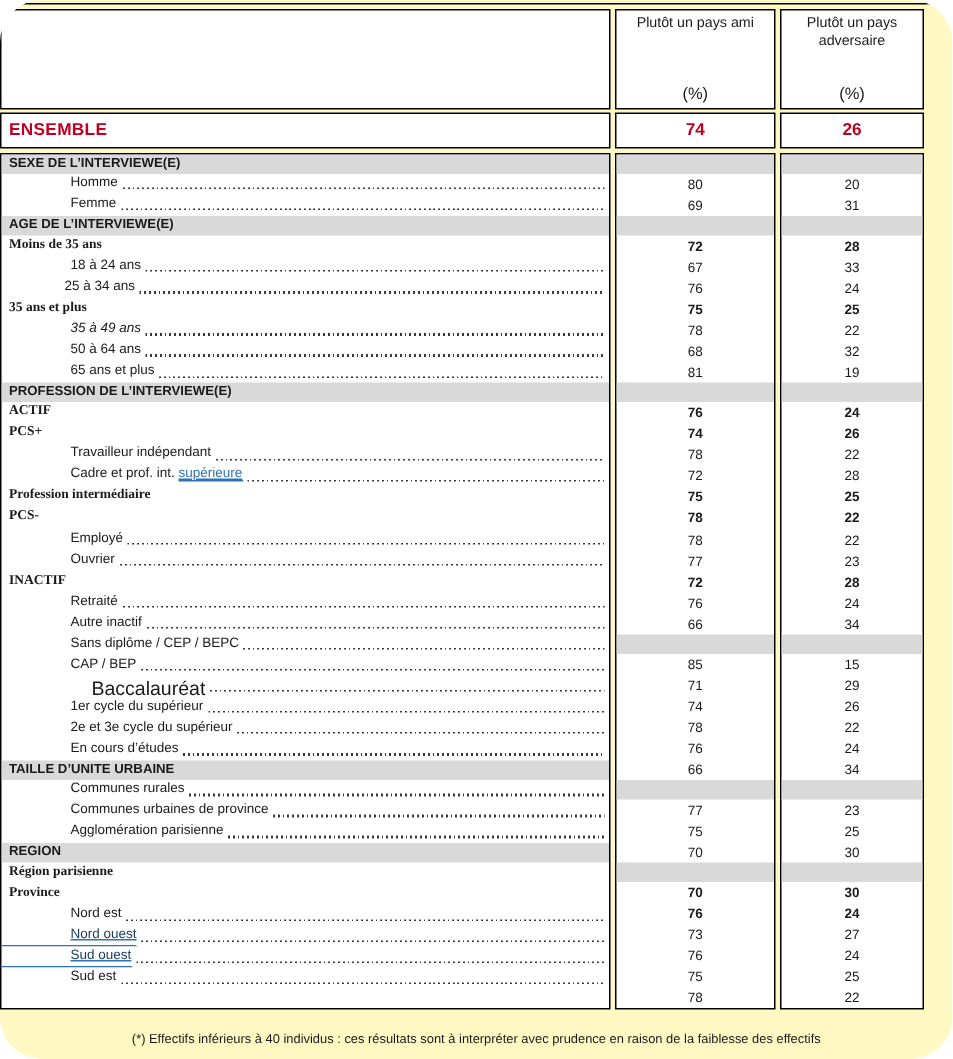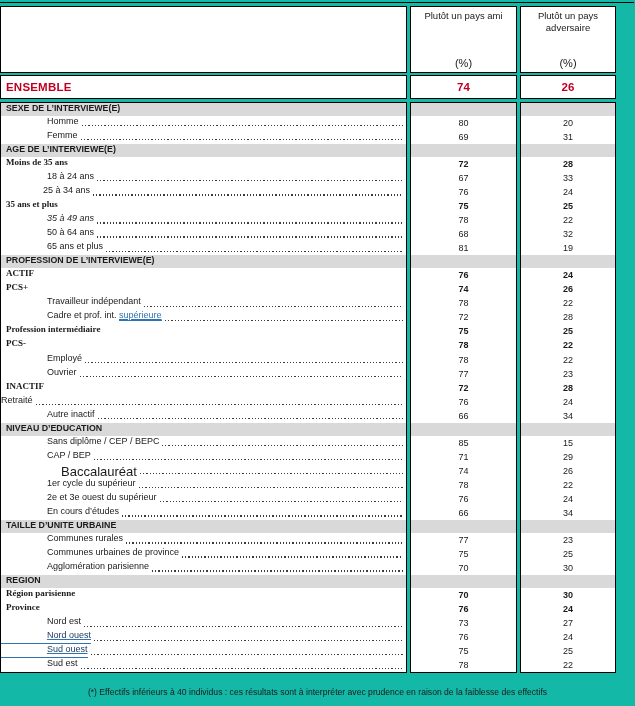--- a/index.html
+++ b/index.html
@@ -1,18 +1,18 @@
 <!DOCTYPE html>
 <html><head>
 <meta charset="utf-8">
 <style>
   html,body { margin:0; padding:0; }
   .page {
-    position:relative; width:635px; height:706px; background:#14b8a6;
-    font-family:"Liberation Sans", sans-serif; color:#1a1a1a; overflow:hidden;
+    position:relative; width:635px; height:706px; background:#fef9c3;
+    font-family:"Liberation Sans", sans-serif; color:#1a1a1a; overflow:hidden;border-radius:28px;
   }
   .tbl { position:absolute; top:2px; left:0; width:634px; }
   .topline { height:1.3px; background:#000; margin-bottom:2.5px; }
   .band { display:flex; }
   .bgap { height:2.5px; }
   .box { box-sizing:border-box; border:1.3px solid #000; background:#fff; overflow:hidden; }
   .b-label { width:407px; }
   .b-c1 { width:107px; margin-left:3px; }
   .b-c2 { width:96px; margin-left:3px; }
 
@@ -149,48 +149,45 @@
             <div class="leader"></div>
           </div>
           <div class="lrow">
             <span class="item-label" style="padding-left: 46px;">Ouvrier</span>
             <div class="leader"></div>
           </div>
           <div class="lrow">
             <span class="group-label">INACTIF</span>
           </div>
           <div class="lrow">
-            <span class="item-label" style="">Retraité</span>
+            <span class="item-label" style="padding-left: 46px;">Retraité</span>
             <div class="leader"></div>
           </div>
           <div class="lrow">
             <span class="item-label" style="padding-left: 46px;">Autre inactif</span>
             <div class="leader"></div>
           </div>
-          <div class="lrow sec">
-            <span class="sec-label">NIVEAU D’EDUCATION</span>
-          </div>
           <div class="lrow">
             <span class="item-label" style="padding-left: 46px;">Sans diplôme / CEP / BEPC</span>
             <div class="leader"></div>
           </div>
           <div class="lrow">
             <span class="item-label" style="padding-left: 46px;">CAP / BEP</span>
             <div class="leader"></div>
           </div>
           <div class="lrow">
             <span class="item-label small" style="padding-left: 60px;">Baccalauréat</span>
             <div class="leader"></div>
           </div>
           <div class="lrow">
             <span class="item-label" style="padding-left: 46px;">1er cycle du supérieur</span>
             <div class="leader"></div>
           </div>
           <div class="lrow">
-            <span class="item-label" style="padding-left: 46px;">2e et 3e ouest du supérieur</span>
+            <span class="item-label" style="padding-left: 46px;">2e et 3e cycle du supérieur</span>
             <div class="leader"></div>
           </div>
           <div class="lrow">
             <span class="item-label" style="padding-left: 46px;">En cours d’études</span>
             <div class="leader"></div>
           </div>
           <div class="lrow sec">
             <span class="sec-label">TAILLE D’UNITE URBAINE</span>
           </div>
           <div class="lrow">

